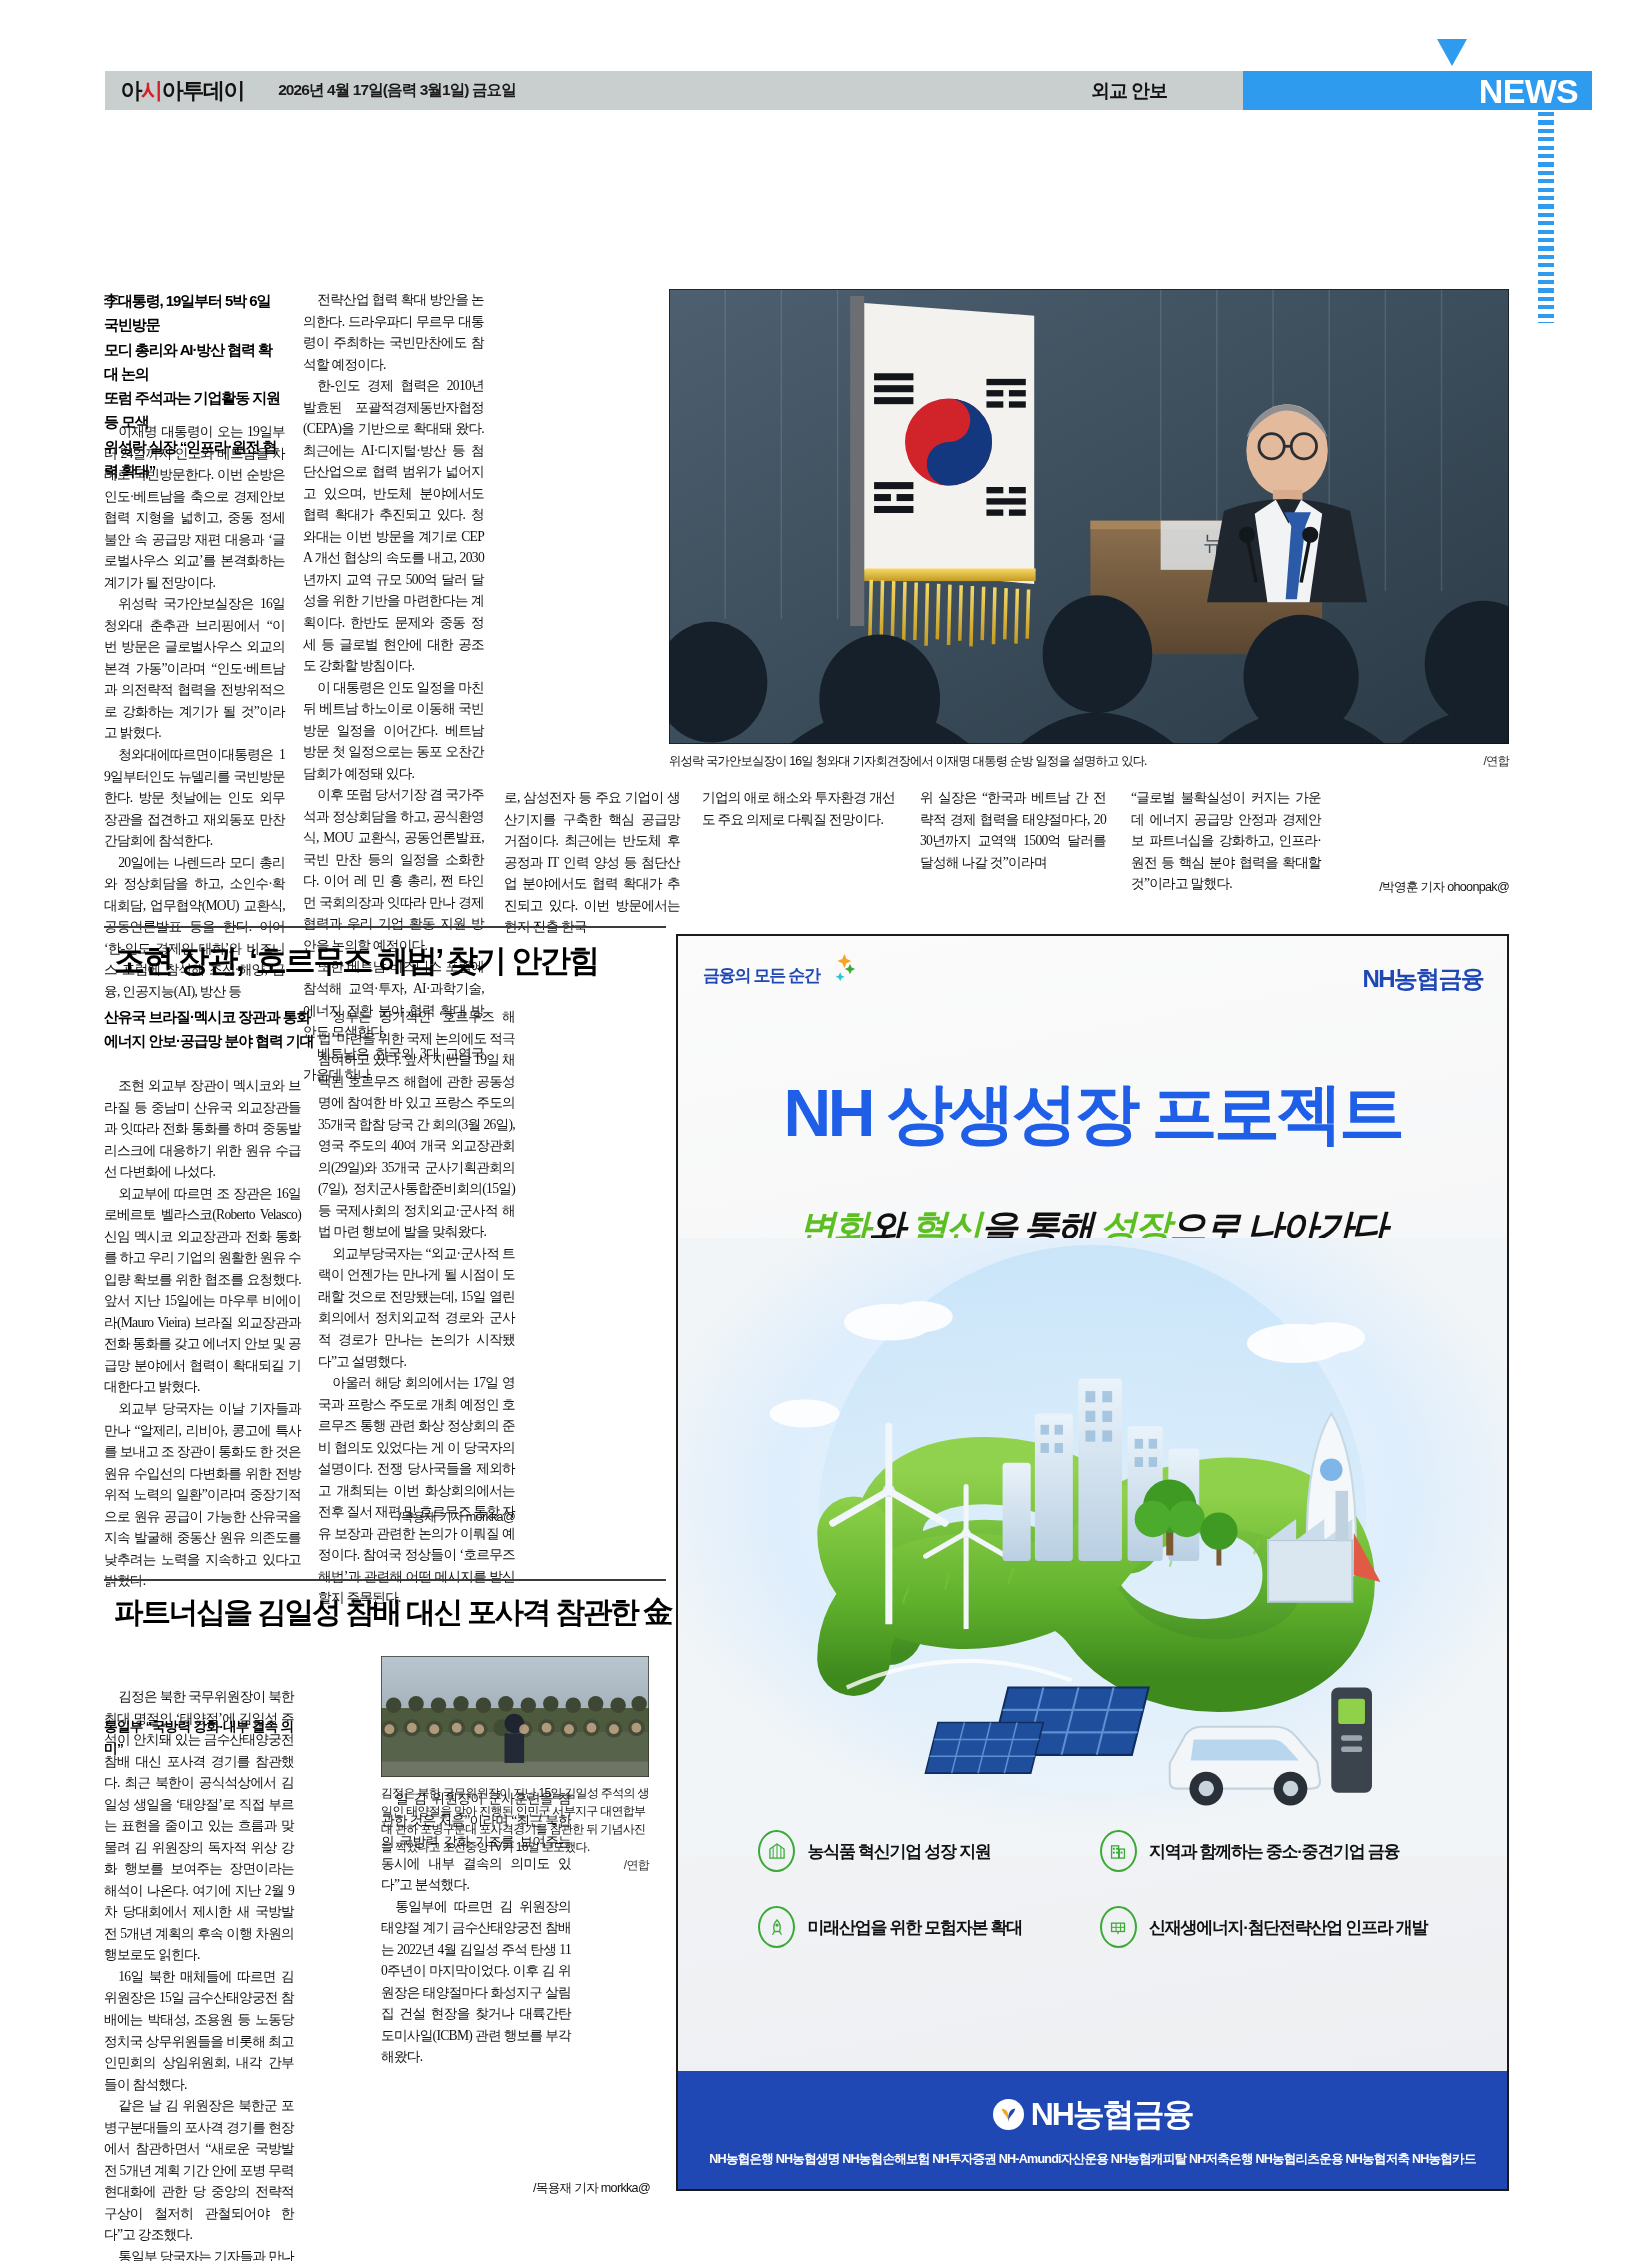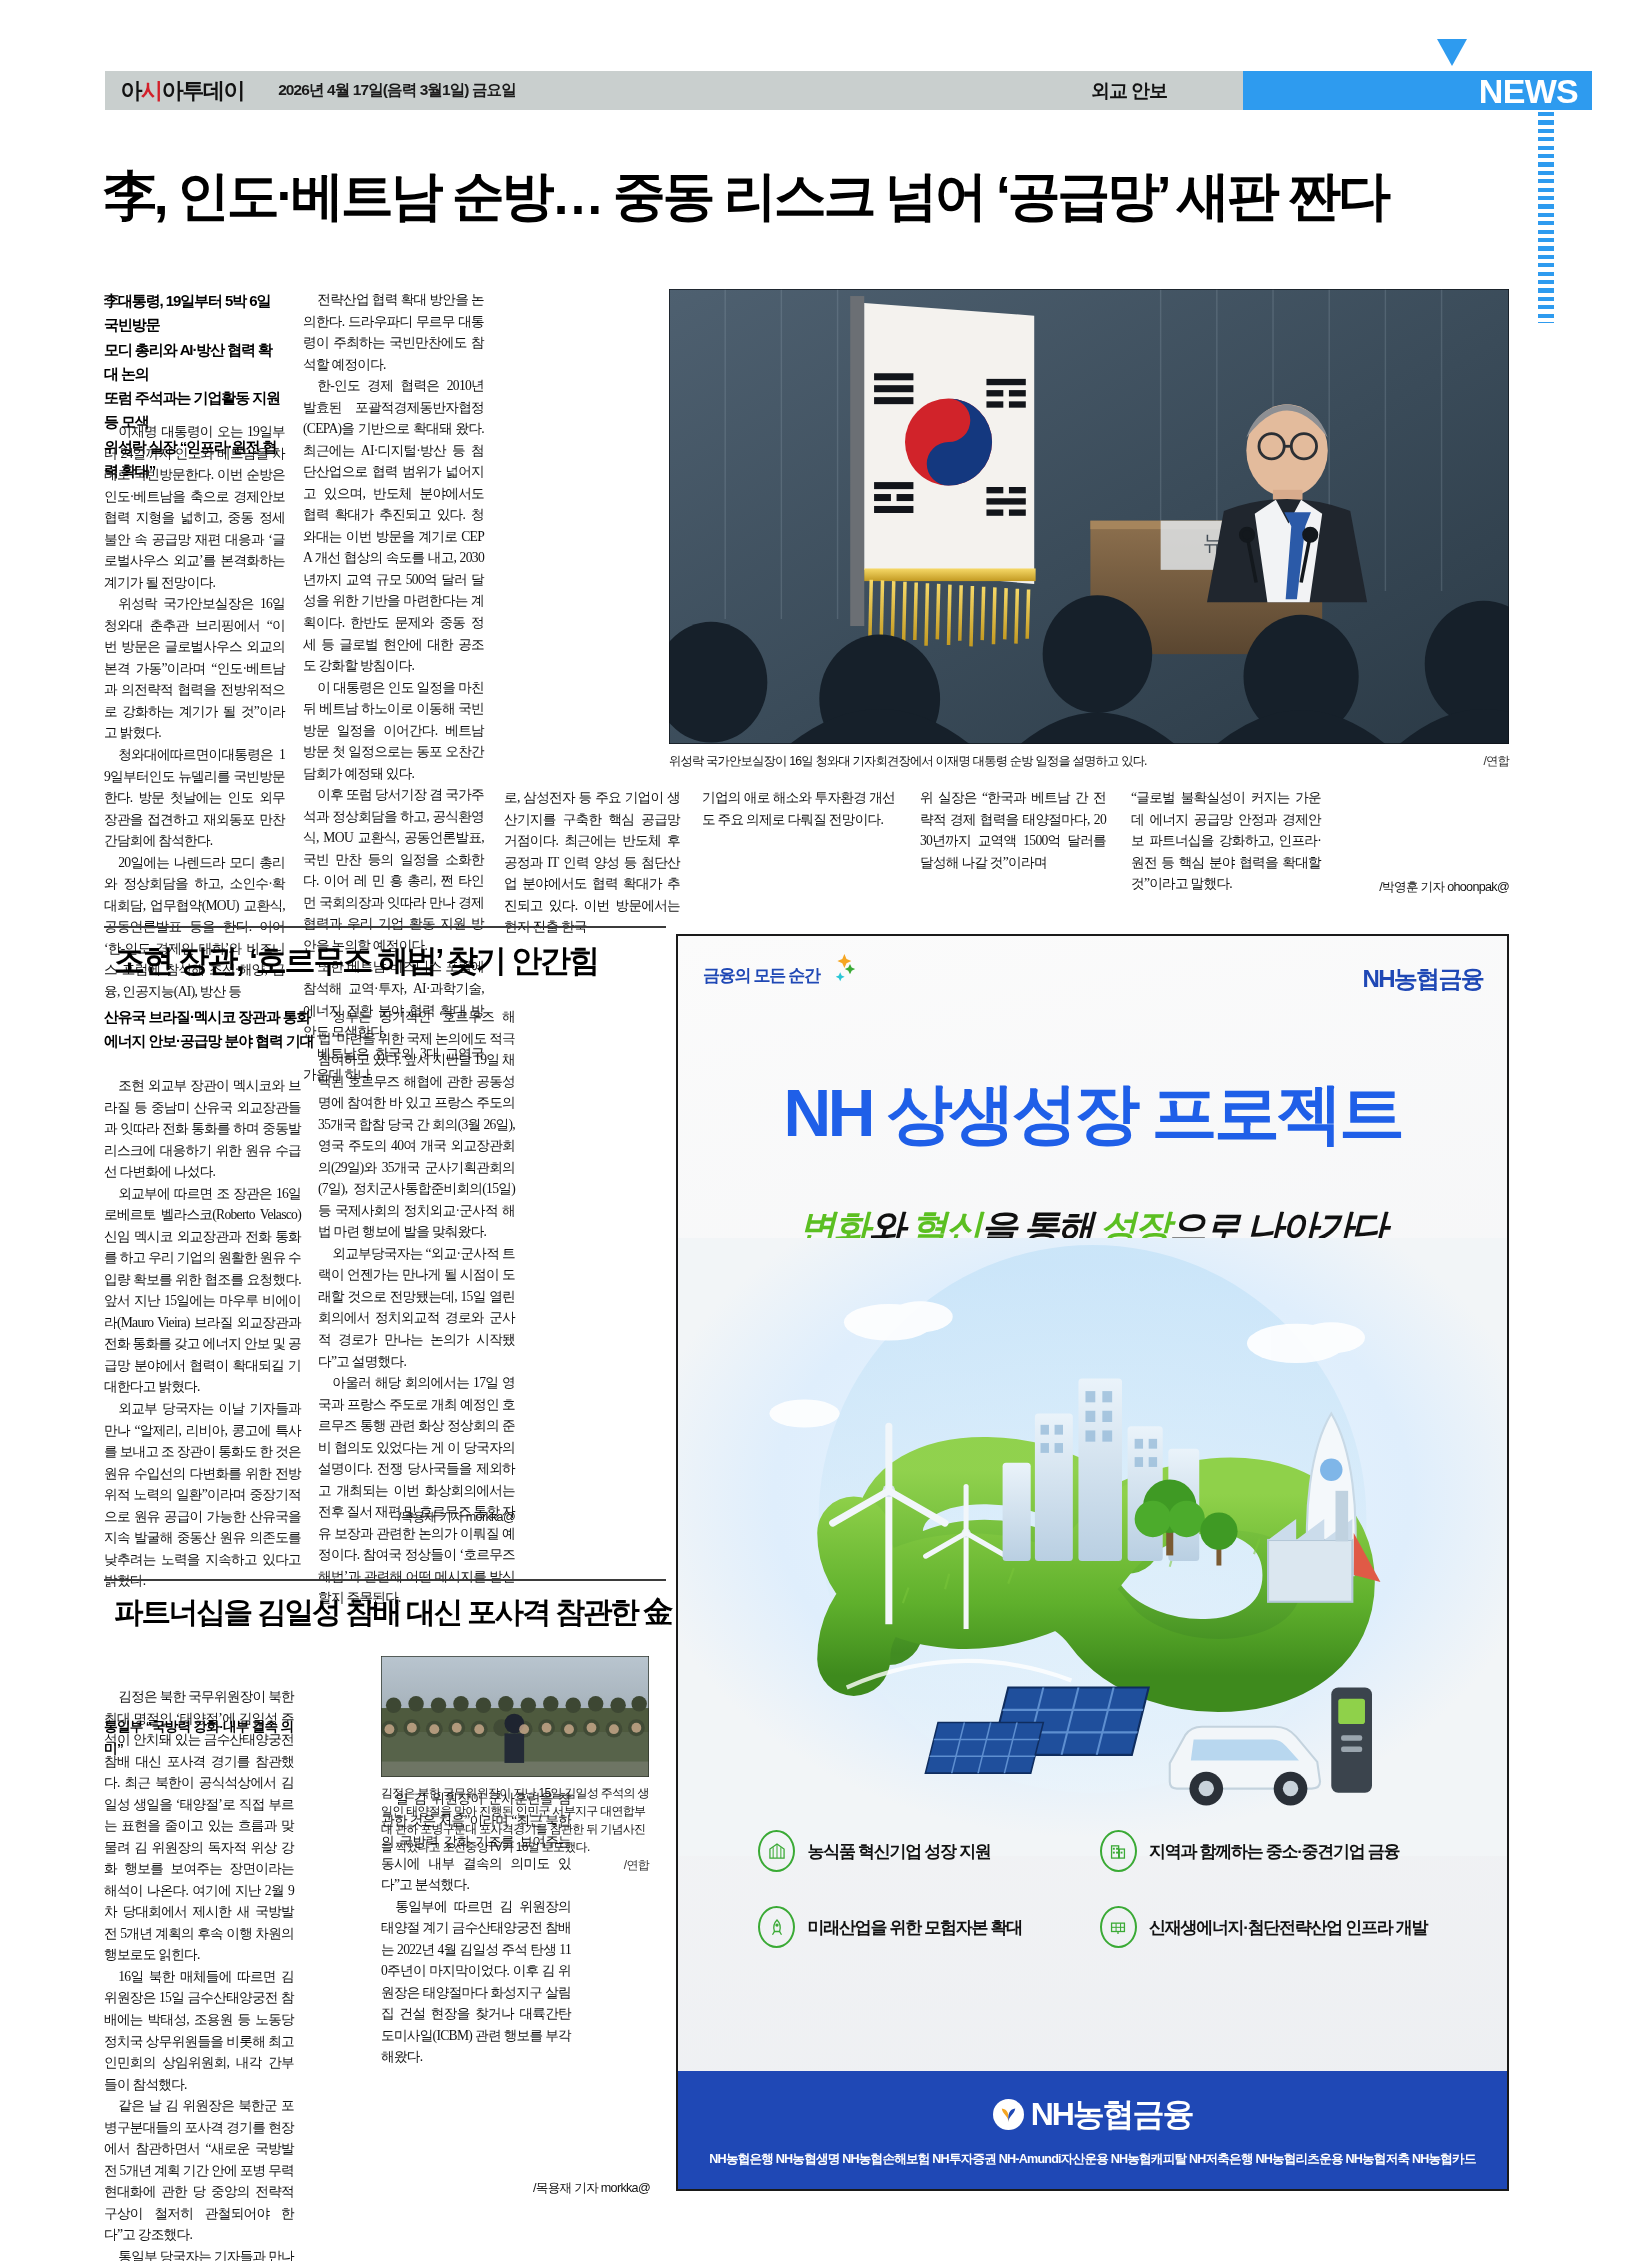--- a/index.html
+++ b/index.html
@@ -306,21 +306,20 @@
     <div class="mh-date">2026년 4월 17일(음력 3월1일)  금요일</div>
     <div class="mh-section">외교 안보</div>
     <div class="mh-newsband">
       <span class="news-txt">NEWS</span>
     </div>
     <div class="mh-pageno">5</div>
   </div>
   <div class="mh-tri"></div>
   <div class="rail2"></div>
 
-  <div class="main-headline">李, 인도·베트남 순방… 중동 리스크 넘어 ‘공급망’ 새판 짠다</div>
 
   <div class="a1-lead">
     <div>李대통령, 19일부터 5박 6일 국빈방문</div>
     <div>모디 총리와 AI·방산 협력 확대 논의</div>
     <div>또럼 주석과는 기업활동 지원 등 모색</div>
     <div>위성락 실장 “인프라·원전 협력 확대”</div>
   </div>
 
   <div class="col" id="a1c1">
     <p>이재명 대통령이 오는 19일부터 24일까지 인도와 베트남을 차례로 국빈방문한다. 이번 순방은 인도·베트남을 축으로 경제안보 협력 지형을 넓히고, 중동 정세 불안 속 공급망 재편 대응과 ‘글로벌사우스 외교’를 본격화하는 계기가 될 전망이다.</p>

